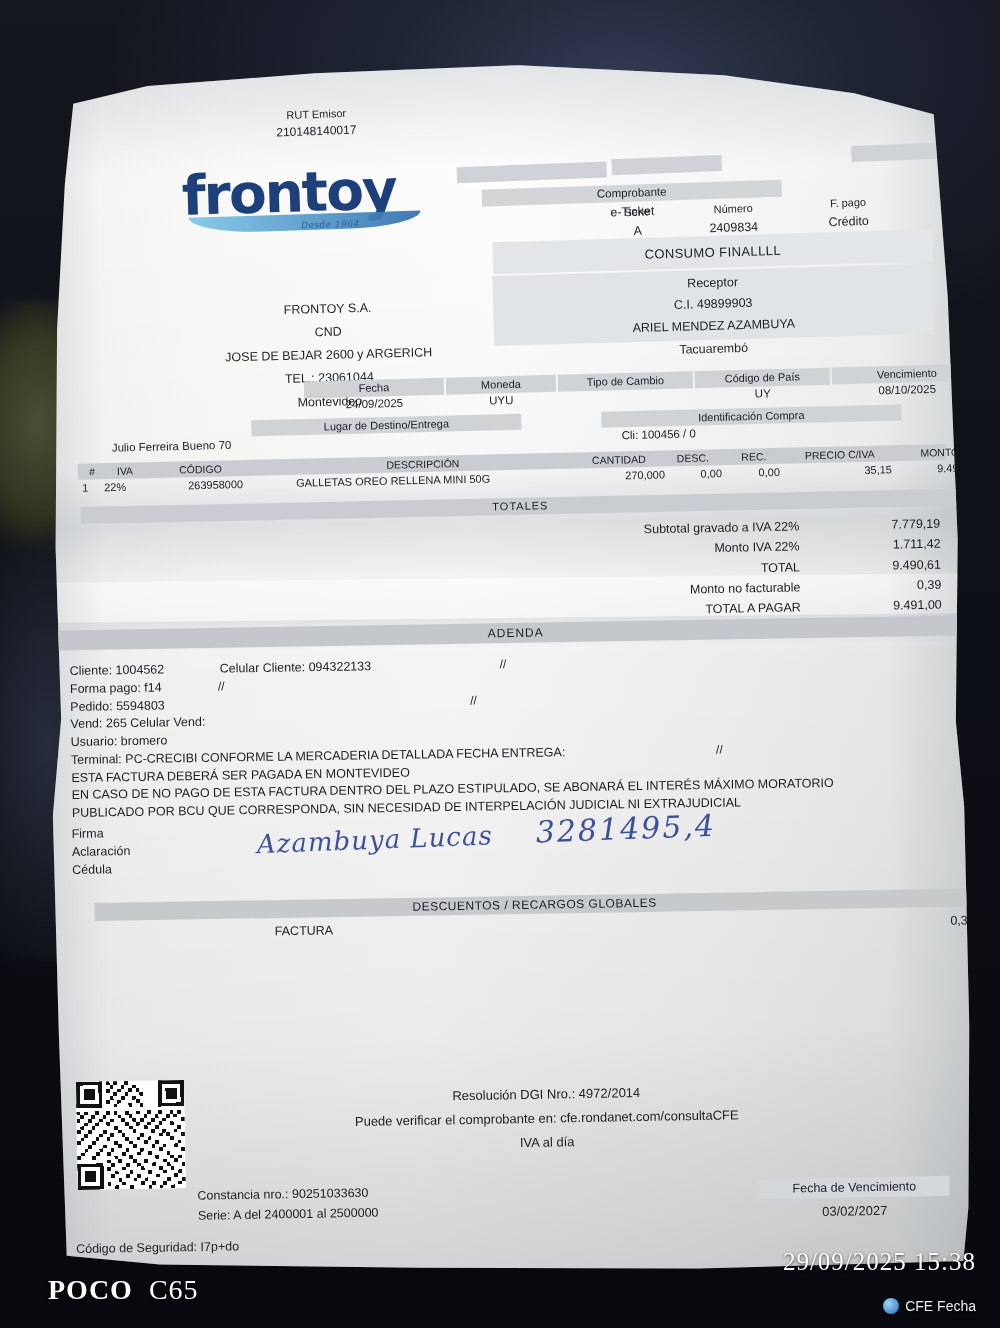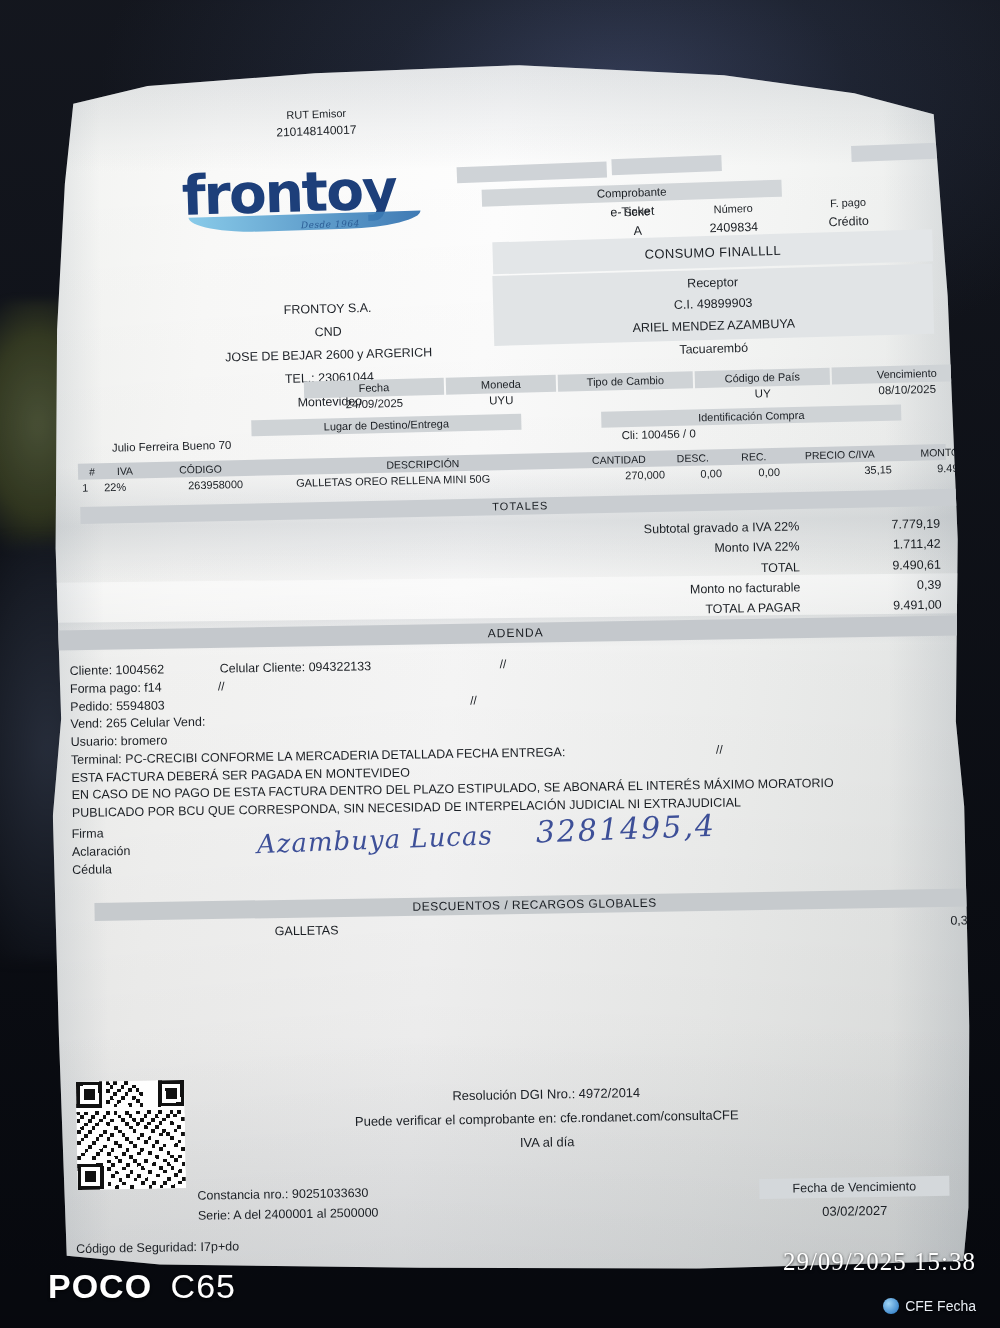--- a/index.html
+++ b/index.html
@@ -248,22 +248,22 @@
   #venc-box{
     position:absolute; right:28px; bottom:36px; width:190px; height:56px;
     transform:rotate(-0.4deg); text-align:center;
   }
   #venc-box .hd{ background:#d4d8db; font-size:12.5px; padding:3px 0; }
   #venc-box .vl{ font-size:13px; padding-top:6px; }
 
   
   #cam-model{
     position:absolute; left:48px; bottom:22px;
-    font-family:Liberation Sans, sans-serif;
-    font-size:34px; color:#fff; letter-spacing:1px;
+    font-family:Liberation Serif, serif;
+    font-size:28px; color:#fff; letter-spacing:1px;
     text-shadow:0 1px 3px rgba(0,0,0,.8);
   }
   #cam-model b{ font-weight:bold; }
   #cam-model span{ font-weight:normal; }
   #cam-stamp{
     position:absolute; right:24px; bottom:52px;
     font-family:Liberation Serif, serif;
     font-size:25px; color:#fff; letter-spacing:1px;
     text-shadow:0 1px 3px rgba(0,0,0,.8);
   }
@@ -454,21 +454,21 @@
     <div>Aclaración</div>
     <div>Cédula</div>
     <div id="signature">
       <span>Azambuya Lucas</span>
       <span class="num" style="padding-left:34px;">3281495,4</span>
     </div>
   </div>
 
   <div id="desc-bar">DESCUENTOS / RECARGOS  GLOBALES</div>
   <div id="recargo">
-    <span>GALLETAS</span>
+    <span>FACTURA</span>
     <span>0,39</span>
   </div>
 
   <div id="qr">
     <svg width="108" height="108" viewBox="0 0 29 29" shape-rendering="crispEdges">
       <rect width="29" height="29" fill="#ffffff"></rect>
       <g fill="#111111">
         <rect x="0" y="0" width="7" height="1"></rect>
           <rect x="0" y="6" width="7" height="1"></rect>
         <rect x="0" y="0" width="1" height="7"></rect>

